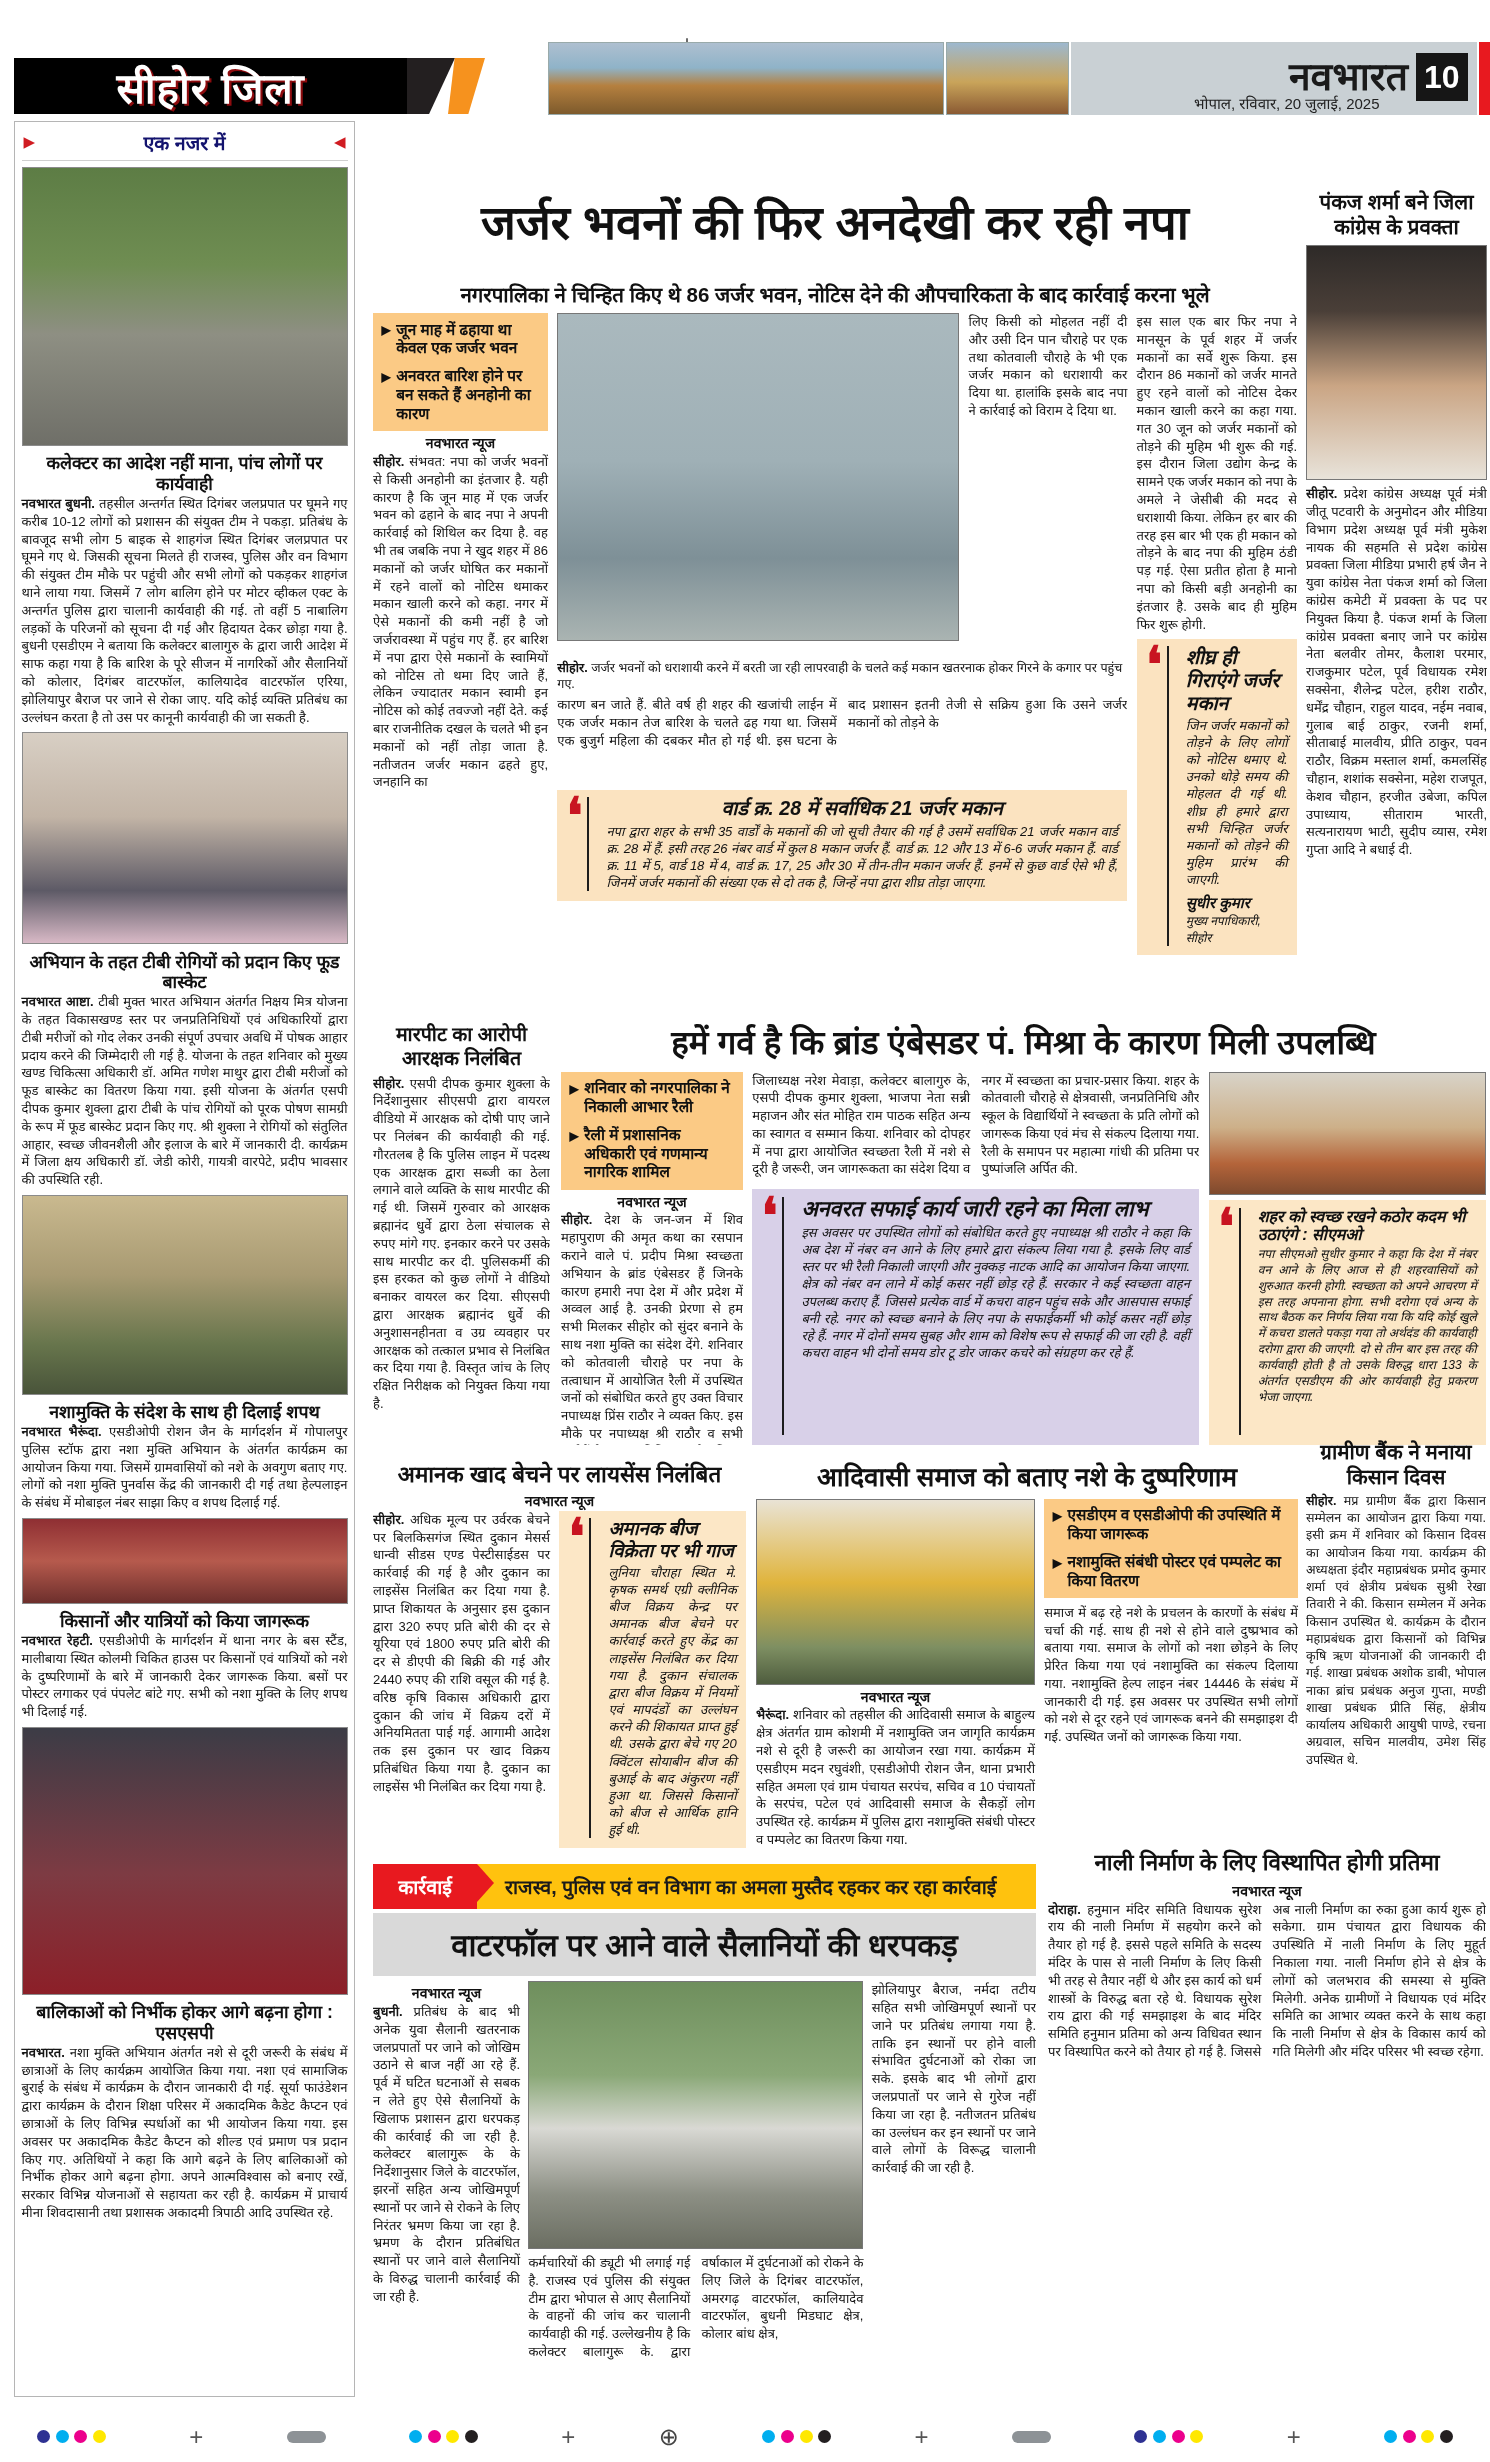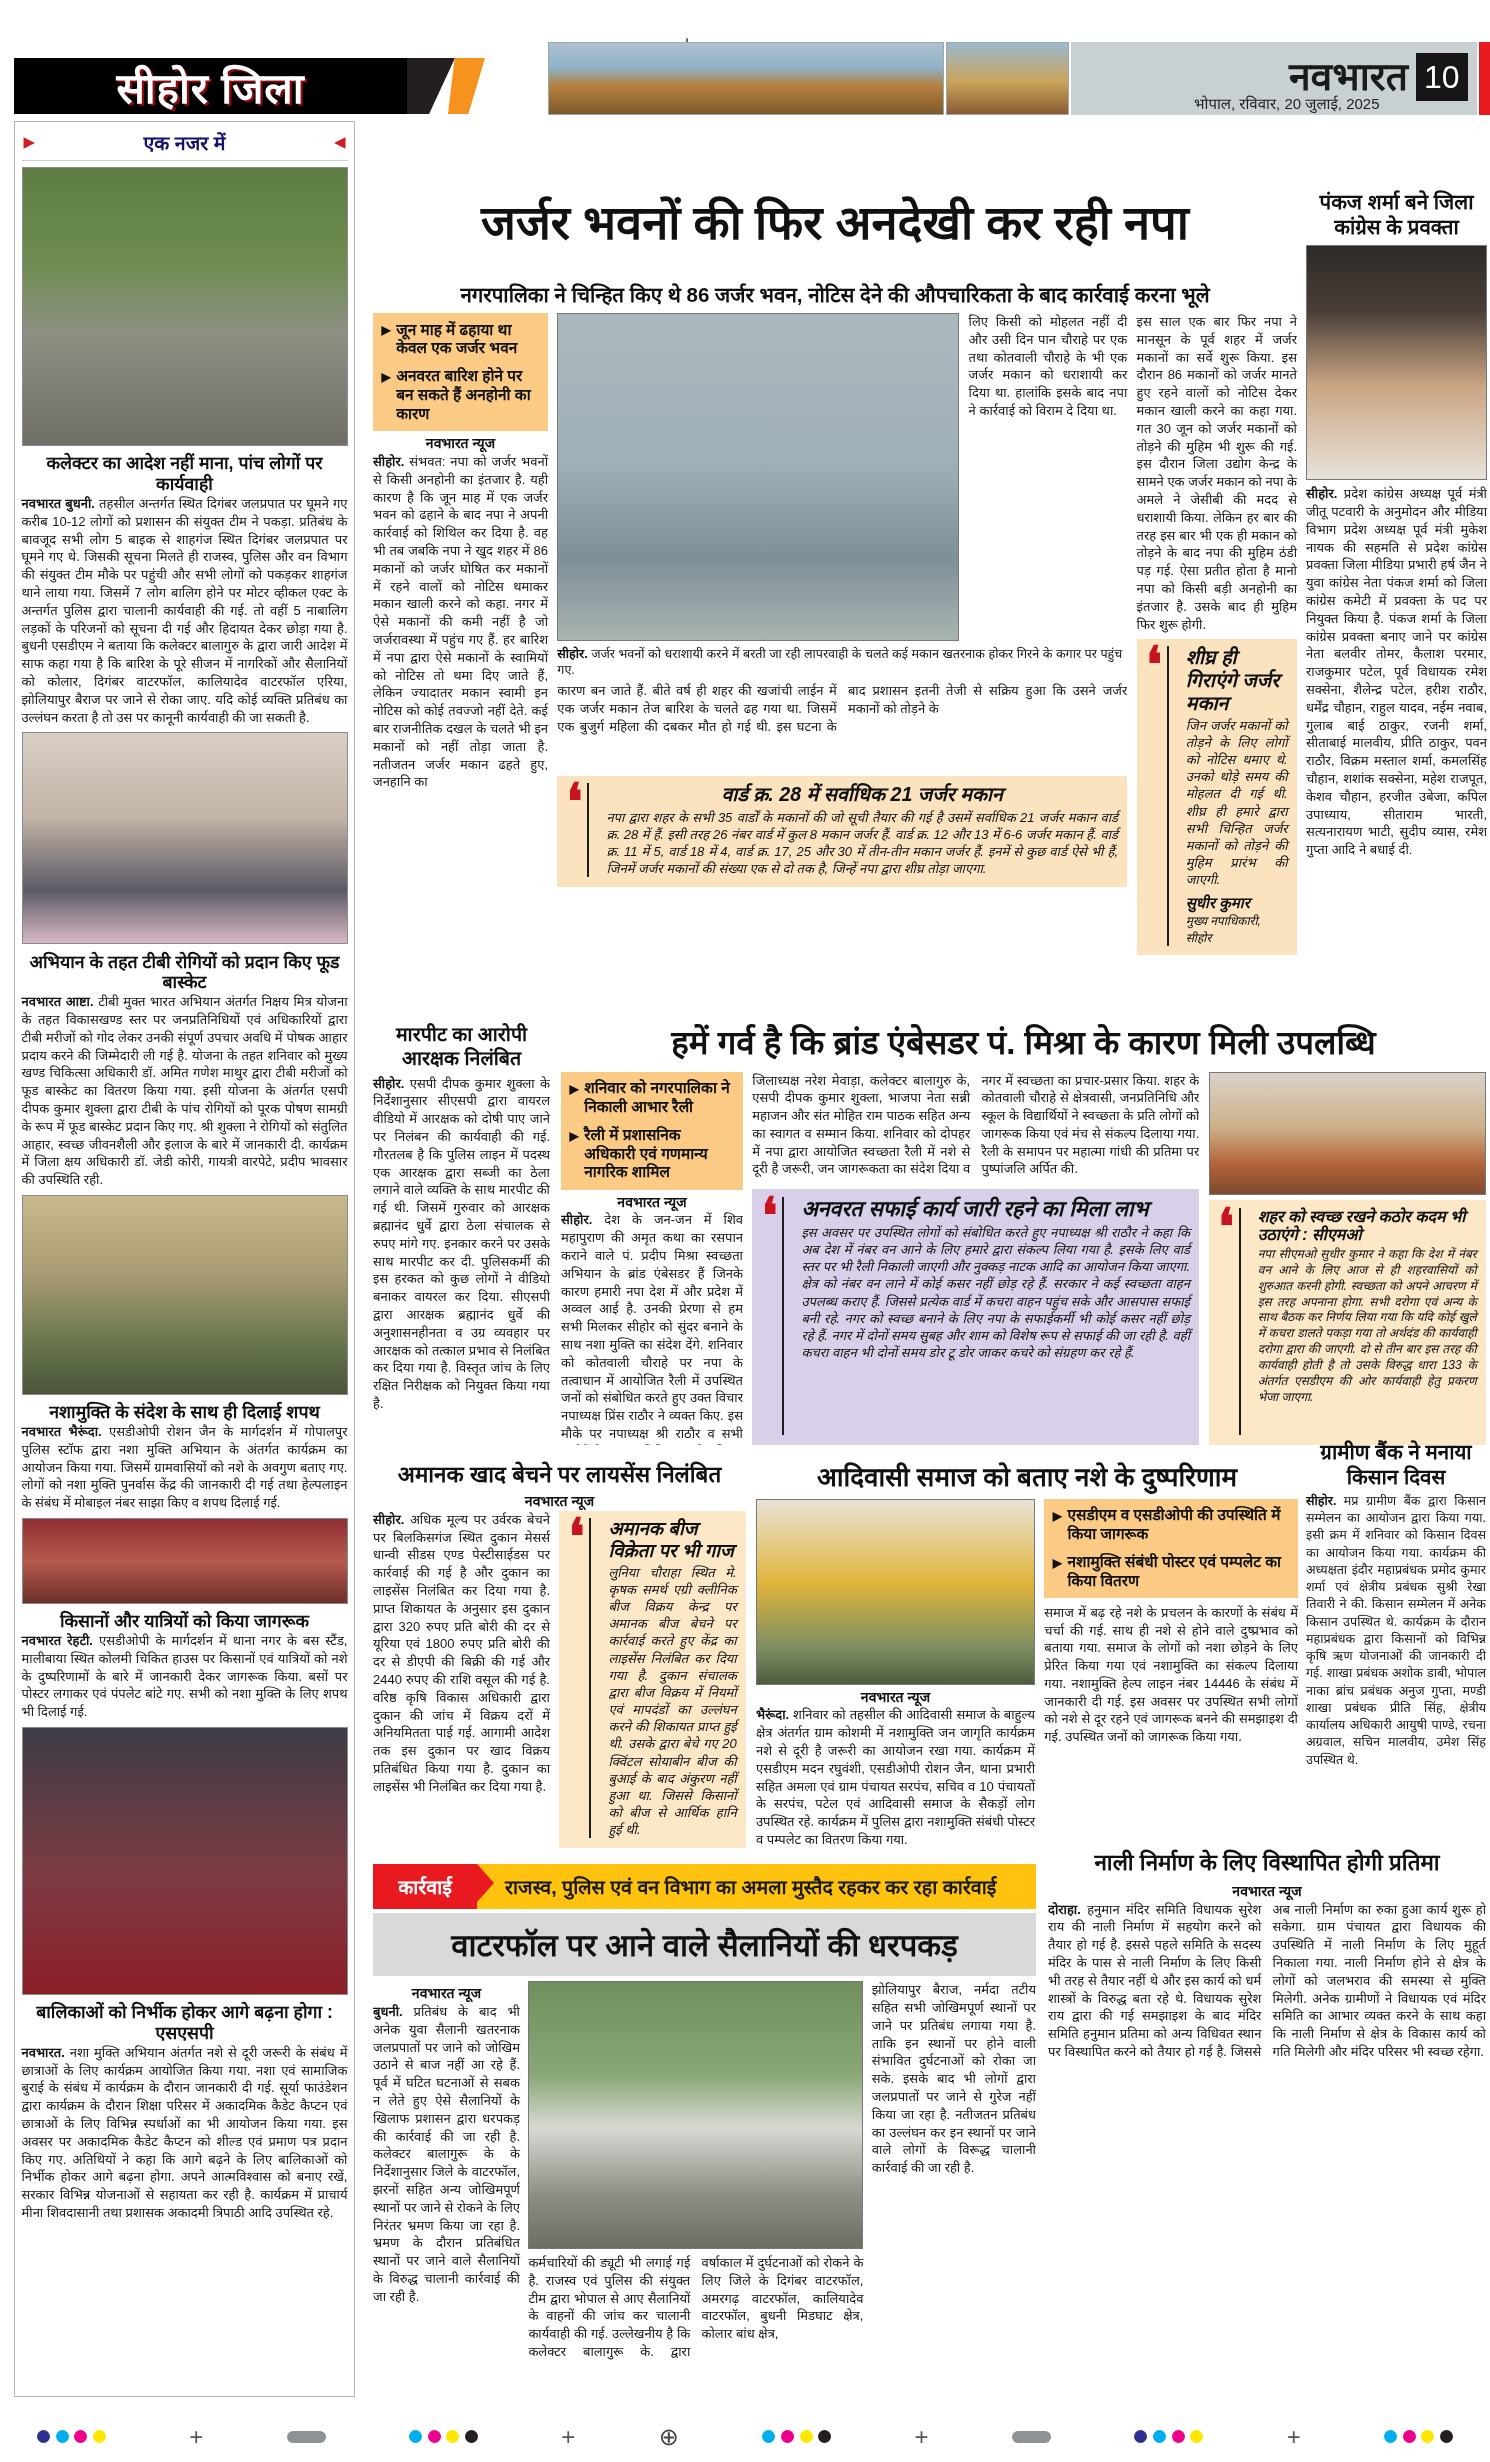--- a/index.html
+++ b/index.html
@@ -11,21 +11,21 @@
   
   #hdr-left { left:14px; top:58px; width:393px; height:56px; background:#000000; display:flex; align-items:flex-start; justify-content:center; }
   #hdr-left .t { color:#fff; font-size:42px; font-weight:800; letter-spacing:0.9px; text-shadow:2.3px 2.3px 0 #8d0b0e; }
   #hdr-blk { left:407px; top:58px; width:48px; height:56px; background:#231f20; clip-path:polygon(0 0,100% 0,46% 100%,0 100%); }
   #hdr-org { left:448px; top:58px; width:37px; height:56px; background:#f6921e; clip-path:polygon(18% 0,100% 0,55% 100%,0 100%); }
   .hdr-photo { top:42px; height:73px; border:0.9px solid #9aa; }
   #hdr-ph1 { left:548px; width:396px; background:linear-gradient(180deg,#aebfd0 0%,#8fb3c8 35%,#b5803f 60%,#7d5a2c 100%); }
   #hdr-ph2 { left:946px; width:123px; background:linear-gradient(180deg,#9db8cf 0%,#c9a45a 55%,#8a5a33 100%); }
   #hdr-panel { left:1071px; top:42px; width:406px; height:73px; background:#c9d0d4; }
   #masthead { position:absolute; right:69px; top:5.6px; font-size:39px; font-weight:800; color:#1a1a1a; }
-  #pagebox { position:absolute; right:9.3px; top:11.2px; width:52px; height:48px; background:#161616; color:#fff; font-size:32px; font-weight:400; display:flex; align-items:center; justify-content:center; }
+  #pagebox { position:absolute; right:9.3px; top:11.2px; width:52px; height:48px; background:#161616; color:#fff; font-size:32px; font-weight:700; display:flex; align-items:center; justify-content:center; }
   #dateline { position:absolute; left:123px; bottom:1.9px; font-size:15px; font-weight:400; color:#222; }
   #hdr-redbar { left:1479px; top:42px; width:11.2px; height:73px; background:#e8191f; }
   .crosshair { color:#555; font-size:24px; font-weight:400; }
   #ch-top { left:680px; top:30px; }
 
   
   .body { font-size:13px; line-height:1.37; text-align:justify; color:#151515; }
   .body b.dl { font-weight:800; }
   .byline { text-align:center; font-weight:800; font-size:14px; margin:1.9px 0 0.9px; }
   .cols2 { column-count:2; column-gap:11.2px; }
@@ -57,21 +57,21 @@
   #lead-row  { left:373px; top:313px; width:924px; height:706px; display:flex; gap:9.3px; overflow:hidden; }
   .colA { flex:0 0 175px; display:flex; flex-direction:column; }
   .colB { flex:0 0 570px; display:flex; flex-direction:column; }
   .colD { flex:1; display:flex; flex-direction:column; }
   .obox { background:#fbca85; padding:7.5px 8.4px; display:flex; flex-direction:column; gap:9.3px; }
   .ob-item { display:flex; gap:5.6px; font-size:15.4px; font-weight:800; line-height:1.22; }
   .ob-item .arr { color:#101010; font-size:12px; padding-top:2.8px; }
   #lead-photo { width:402px; height:328px; border:0.9px solid #777; }
   #lead-toprow { display:flex; gap:9.3px; }
   #lead-side { flex:1; }
-  .caption { font-size:12.6px; line-height:1.25; margin-top:6px; }
+  .caption { font-size:12.6px; line-height:1.25; margin-top:20px; }
   .caption b { font-weight:800; }
   .qbox { background:#fbe3c0; padding:7.5px 9.3px 9.3px; display:flex; }
   .qmark { color:#c81421; font-size:50px; font-weight:800; line-height:0.75; margin-right:4.7px; font-family:"DejaVu Serif", serif; }
   .qinner { border-left:2.8px solid #1d1d1d; padding-left:17px; flex:1;font-style:italic; }
   .qtitle { font-size:19.6px; font-weight:800; text-align:center; line-height:1.15; margin-bottom:2.8px; }
   .qtitle.left { text-align:left; }
   .qtext { font-size:13px; line-height:1.32; text-align:justify; }
   .qname { font-size:15px; font-weight:800; margin-top:3.7px; }
   .qrole { font-size:12px; }
   #ward-box { margin-top:5.6px; }

